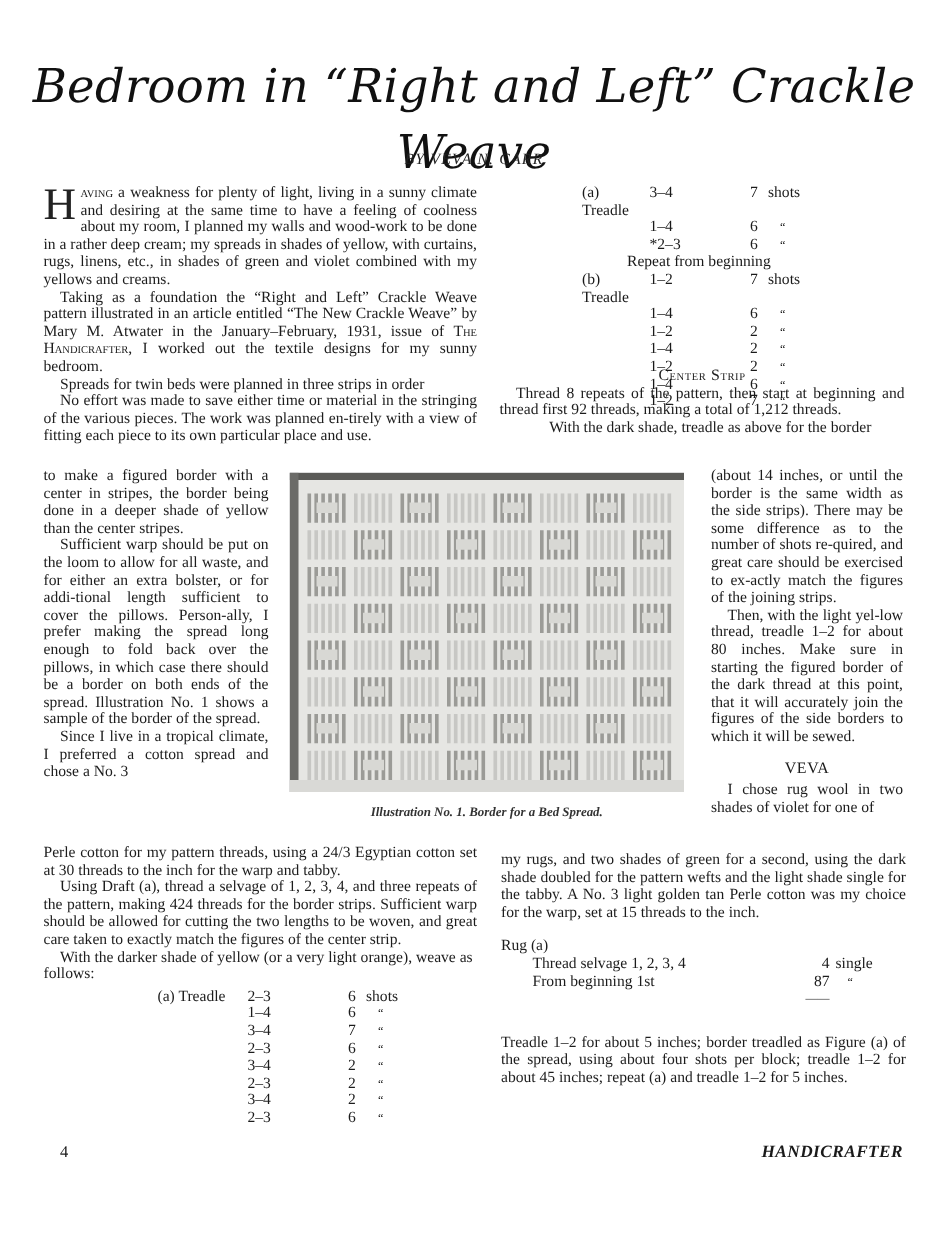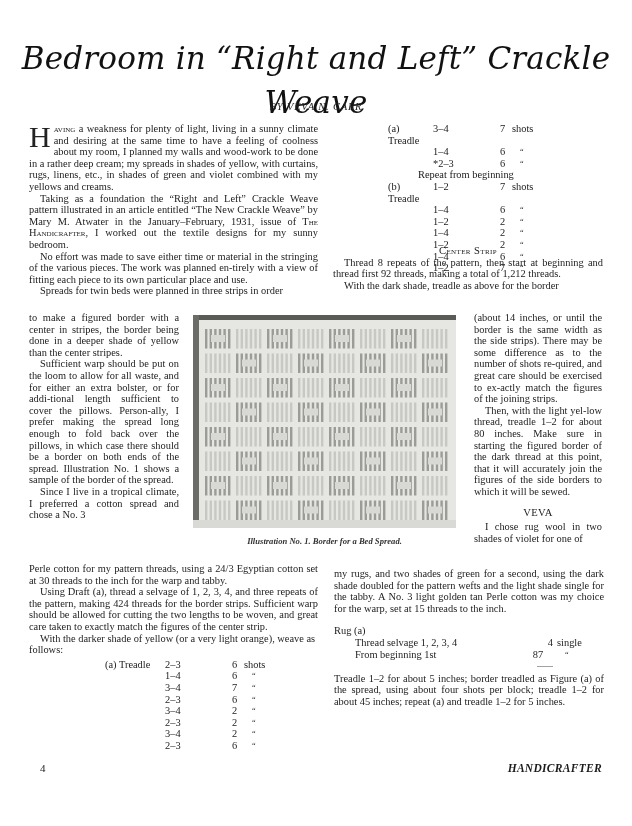--- a/index.html
+++ b/index.html
@@ -36,22 +36,22 @@
 <body>
 
 <div class="abs title">Bedroom in “Right and Left” Crackle Weave</div>
 <div class="abs byline">BY VEVA N. CARR</div>
 
 <div class="abs body-text col-left">
   <p class="noindent">
     <span class="lede-cap">H</span><span class="smallcaps">aving</span><span> a weakness for plenty of light, living in a sunny climate and desiring at the same time to have a feeling of coolness about my room, I planned my walls and wood-work to be done in a rather deep cream; my spreads in shades of yellow, with curtains, rugs, linens, etc., in shades of green and violet combined with my yellows and creams.</span>
   </p>
   <p><span>Taking as a foundation the “Right and Left” Crackle Weave pattern illustrated in an article entitled “The New Crackle Weave” by Mary M. Atwater in the January–February, 1931, issue of </span><span class="smallcaps">The Handicrafter</span><span>, I worked out the textile designs for my sunny bedroom.</span></p>
+  <p style="text-align:left">Spreads for twin beds were planned in three strips in order</p>
   <p>No effort was made to save either time or material in the stringing of the various pieces. The work was planned en-tirely with a view of fitting each piece to its own particular place and use.</p>
-  <p style="text-align:left">Spreads for twin beds were planned in three strips in order</p>
 </div>
 
 <div class="abs body-text col-narrow-left">
   <p class="noindent">to make a figured border with a center in stripes, the border being done in a deeper shade of yellow than the center stripes.</p>
   <p>Sufficient warp should be put on the loom to allow for all waste, and for either an extra bolster, or for addi-tional length sufficient to cover the pillows. Person-ally, I prefer making the spread long enough to fold back over the pillows, in which case there should be a border on both ends of the spread. Illustration No. 1 shows a sample of the border of the spread.</p>
   <p>Since I live in a tropical climate, I preferred a cotton spread and chose a No. 3</p>
 </div>
 
 <div class="abs illustration">
   <svg id="weave-svg" width="263" height="213" viewBox="0 0 263 213">
@@ -605,21 +605,21 @@
           <td style="width: 12px;">7</td>
           <td style="font-size: 8px; padding-left: 8px;">“</td>
         </tr>
       </tbody>
   </table>
 </div>
 
 <div class="abs body-text col-right">
   <div class="heading-center" style="margin-bottom:0;">Center Strip</div>
   <p>Thread 8 repeats of the pattern, then start at beginning and thread first 92 threads, making a total of 1,212 threads.</p>
-  <p style="text-align:left">With the dark shade, treadle as above for the border</p>
+  <p style="text-align:center">With the dark shade, treadle as above for the border</p>
 </div>
 
 <div class="abs body-text col-narrow-right">
   <p class="noindent">(about 14 inches, or until the border is the same width as the side strips). There may be some difference as to the number of shots re-quired, and great care should be exercised to ex-actly match the figures of the joining strips.</p>
   <p>Then, with the light yel-low thread, treadle 1–2 for about 80 inches. Make sure in starting the figured border of the dark thread at this point, that it will accurately join the figures of the side borders to which it will be sewed.</p>
   <div class="heading-center" style="margin-top:9px; margin-bottom:3px; font-variant:normal;">VEVA</div>
   <p>I chose rug wool in two shades of violet for one of</p>
 </div>
 
 <div class="abs body-text col-right-lower">
@@ -627,27 +627,27 @@
   <div style="margin-top:11px;">Rug (a)</div>
   <table class="draft" style="margin-left:21px; width:248px;">
     <tbody id="tbl-rug">
         <tr>
           <td>Thread selvage 1, 2, 3, 4</td>
           <td style="text-align: right; width: 30px;">4</td>
           <td style="width: 38px; padding-left: 4px;">single</td>
         </tr>
         <tr>
           <td>From beginning 1st</td>
-          <td style="text-align: center; width: 30px;">87</td>
+          <td style="text-align: right; width: 30px;">87</td>
           <td style="width: 38px; padding-left: 12px; font-size: 8px;">“</td>
         </tr>
         <tr>
           <td></td>
           <td style="text-align: right; font-size: 8px;">——</td>
           <td></td>
         </tr>
       </tbody>
   </table>
-  <p class="noindent" style="margin-top:1px;">Treadle 1–2 for about 5 inches; border treadled as Figure (a) of the spread, using about four shots per block; treadle 1–2 for about 45 inches; repeat (a) and treadle 1–2 for 5 inches.</p>
+  <p class="noindent" style="margin-top:18px;">Treadle 1–2 for about 5 inches; border treadled as Figure (a) of the spread, using about four shots per block; treadle 1–2 for about 45 inches; repeat (a) and treadle 1–2 for 5 inches.</p>
 </div>
 
 <div class="abs folio">4</div>
 <div class="abs footer-brand">HANDICRAFTER</div>
 
 </body></html>

